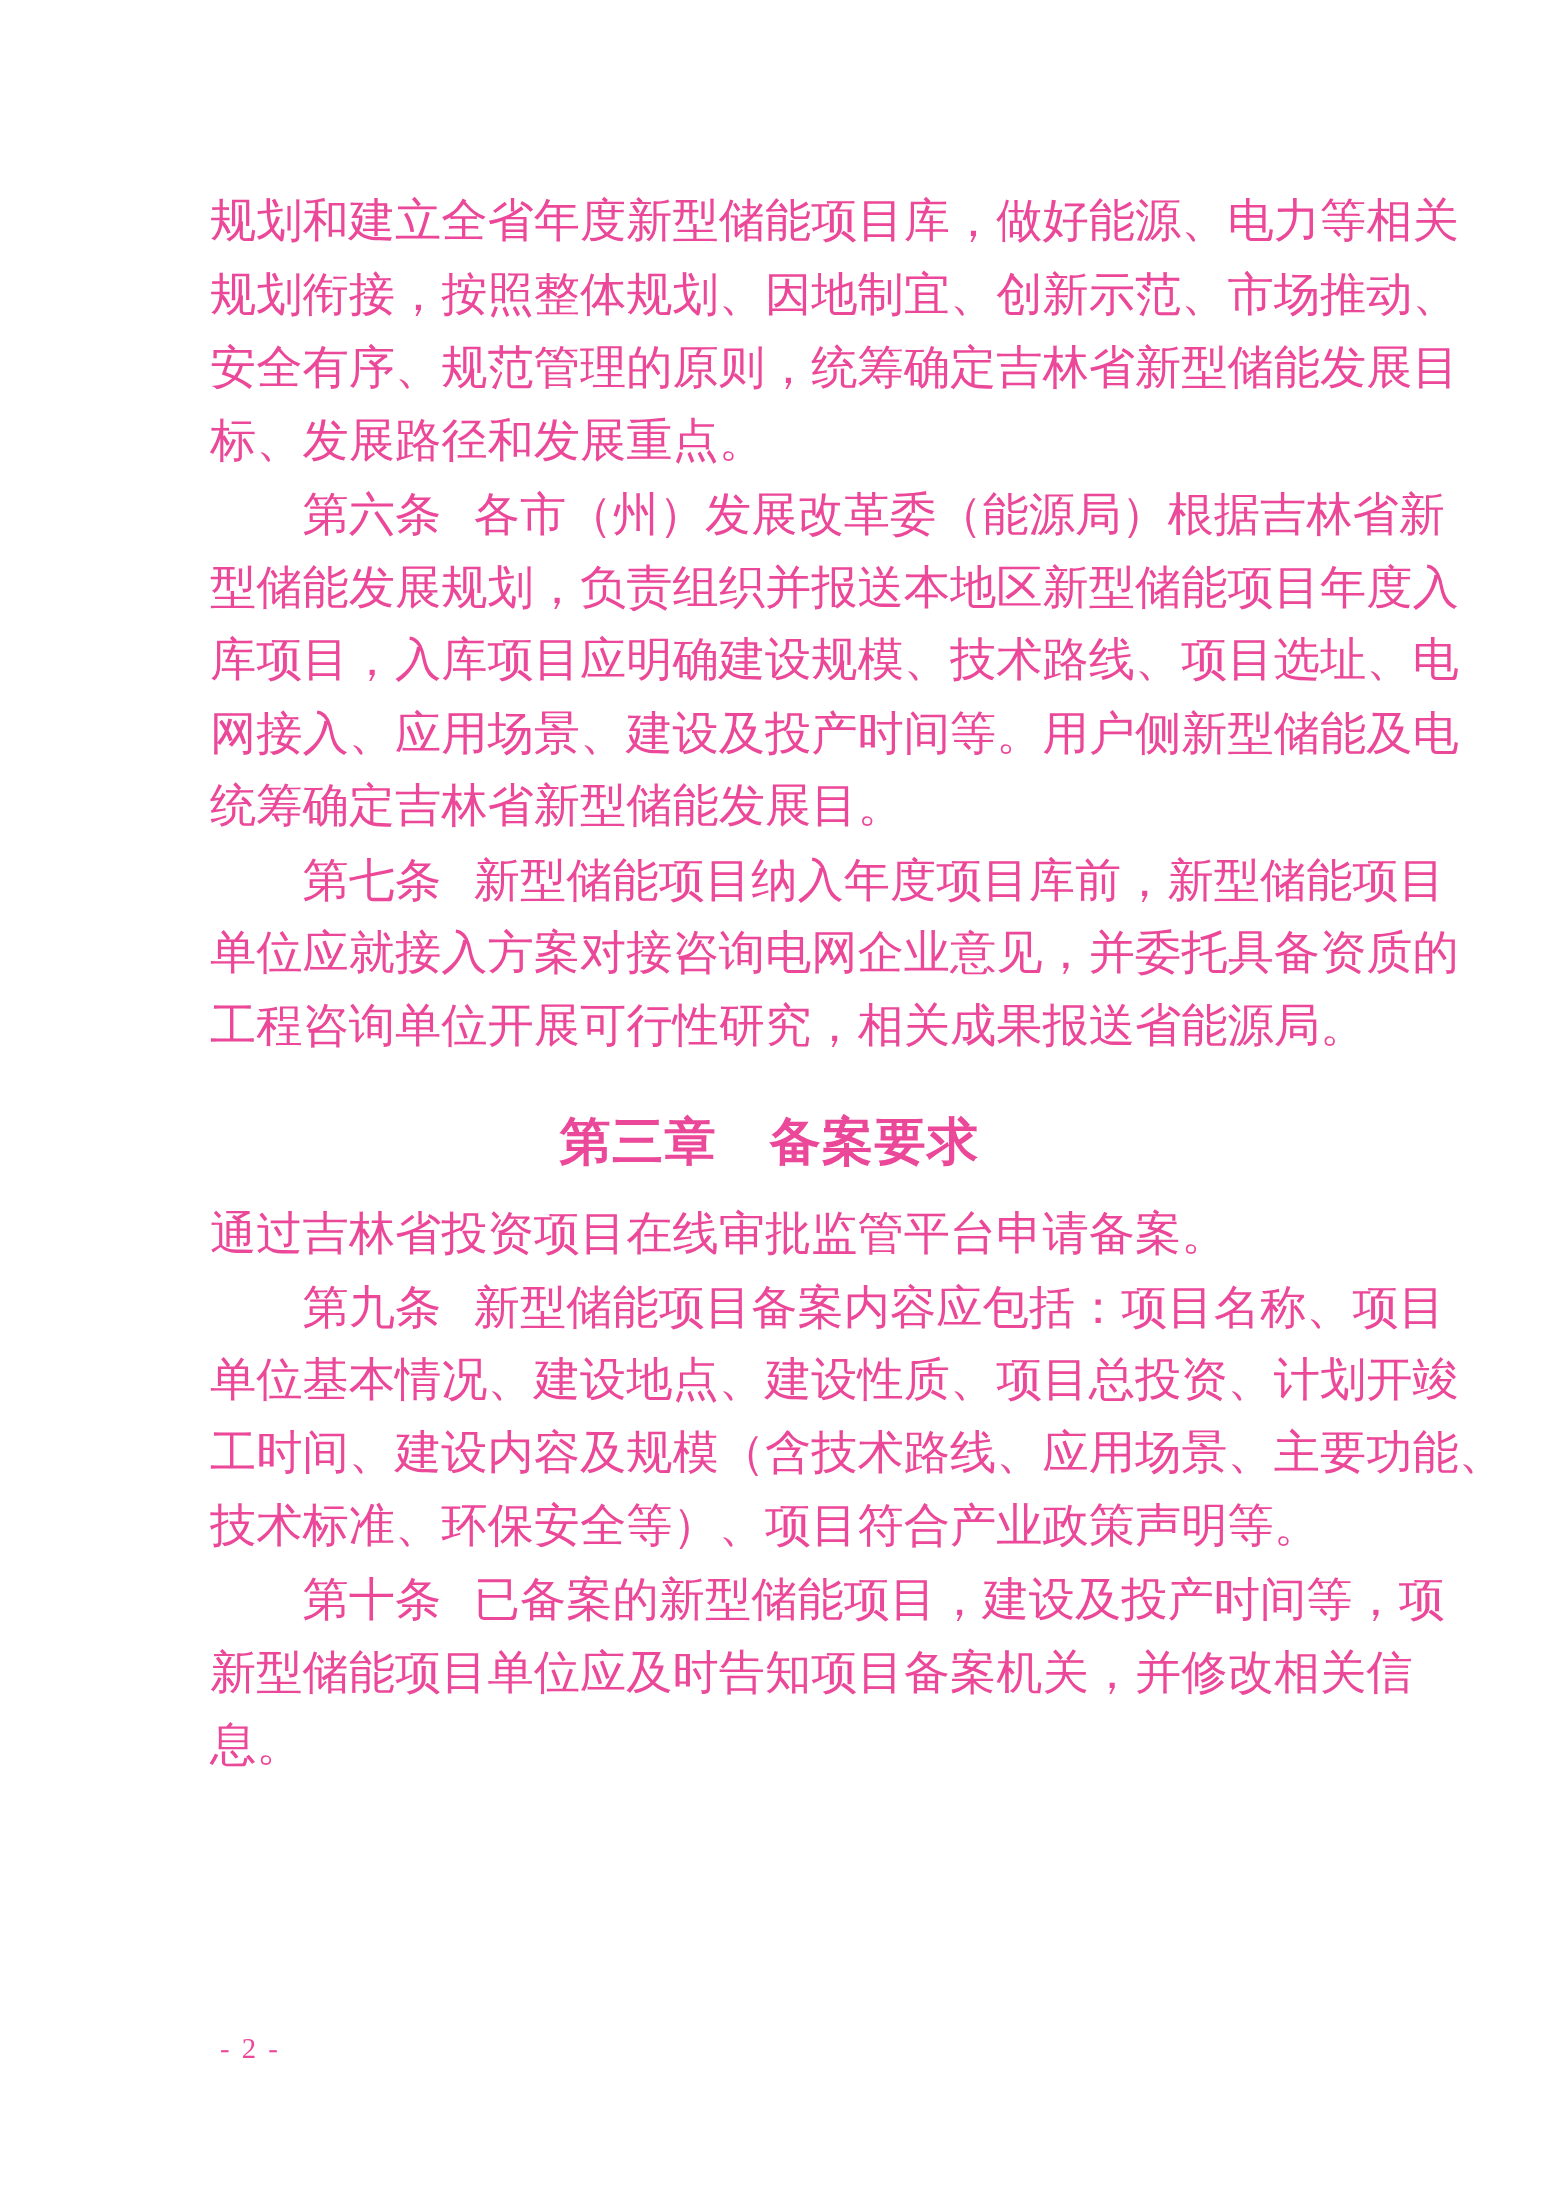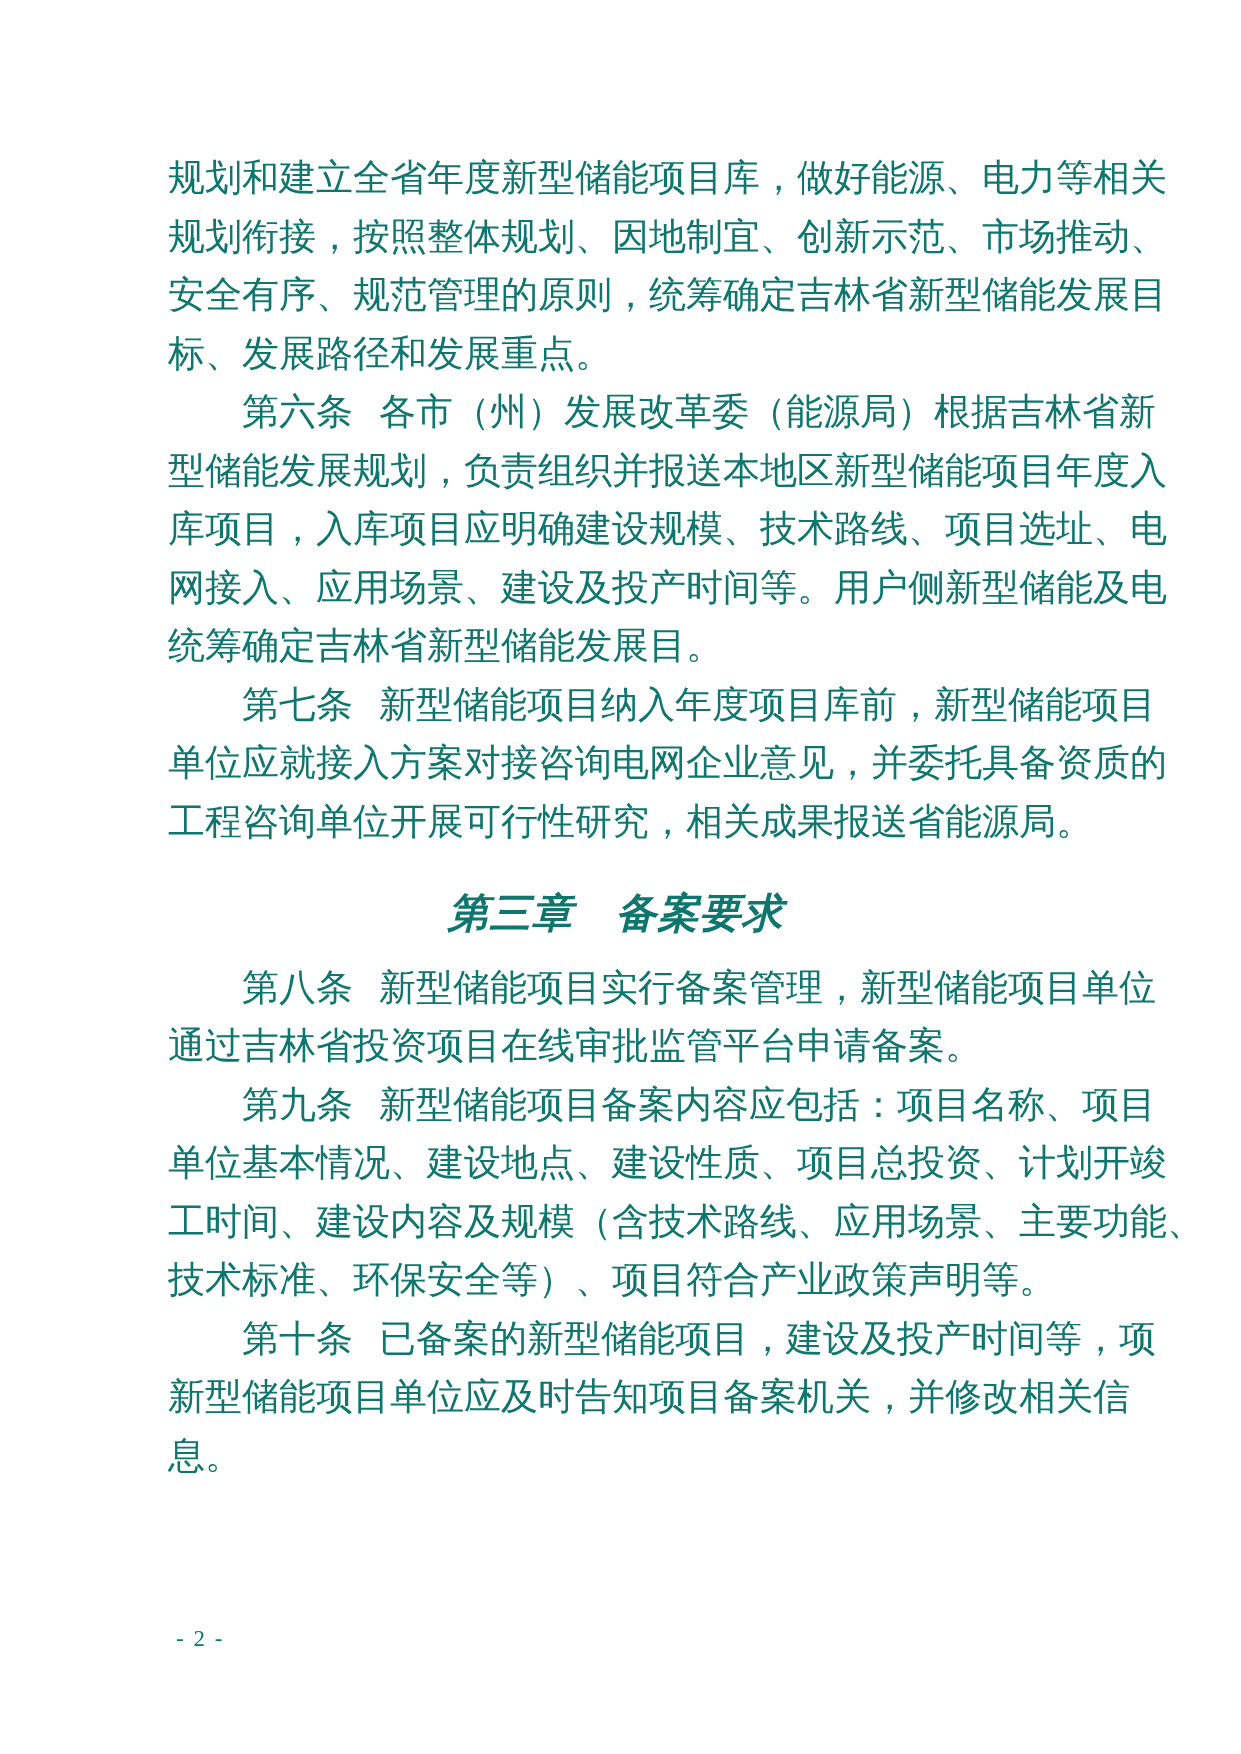--- a/index.html
+++ b/index.html
@@ -1,21 +1,21 @@
 <!DOCTYPE html>
 <html><head>
 <meta charset="utf-8">
 <style>
   html, body { margin: 0; padding: 0; }
   .page {
     position: relative;
     width: 1241px;
     height: 1754px;
     background: #ffffff;
-    color: #0f766e;
+    color: #ec4899;
     overflow: hidden;
   }
   .doc {
     position: absolute;
     left: 168px;
     top: 149px;
     width: 895px;
     font-family: "Liberation Serif", "DejaVu Serif", serif;
   }
   .line {
@@ -39,21 +39,20 @@
     margin-right: 26px;
   }
   .chapter-heading {
     font-family: "Liberation Sans", "DejaVu Sans", sans-serif;
     font-weight: bold;
     font-size: 41px;
     line-height: 58.5px;
     text-align: center;
     margin: 33px 0 16px 0;
     letter-spacing: 1px;
-    font-style: italic;
   }
   .page-number {
     position: absolute;
     left: 176px;
     top: 1626px;
     font-family: "Liberation Serif", "DejaVu Serif", serif;
     font-size: 23px;
     letter-spacing: 2px;
   }
 </style>
@@ -84,23 +83,20 @@
       <div class="line first">
         <span class="art-label">第七条</span><span>新型储能项目纳入年度项目库前，新型储能项目</span>
       </div>
       <div class="line">单位应就接入方案对接咨询电网企业意见，并委托具备资质的</div>
       <div class="line last">工程咨询单位开展可行性研究，相关成果报送省能源局。</div>
     </div>
 
     <div class="chapter-heading">第三章　备案要求</div>
 
     <div>
-      <div class="line first">
-        <span class="art-label">第八条</span><span>新型储能项目实行备案管理，新型储能项目单位</span>
-      </div>
       <div class="line last">通过吉林省投资项目在线审批监管平台申请备案。</div>
     </div>
 
     <div>
       <div class="line first">
         <span class="art-label">第九条</span><span>新型储能项目备案内容应包括：项目名称、项目</span>
       </div>
       <div class="line">单位基本情况、建设地点、建设性质、项目总投资、计划开竣</div>
       <div class="line">工时间、建设内容及规模（含技术路线、应用场景、主要功能、</div>
       <div class="line last">技术标准、环保安全等）、项目符合产业政策声明等。</div>

